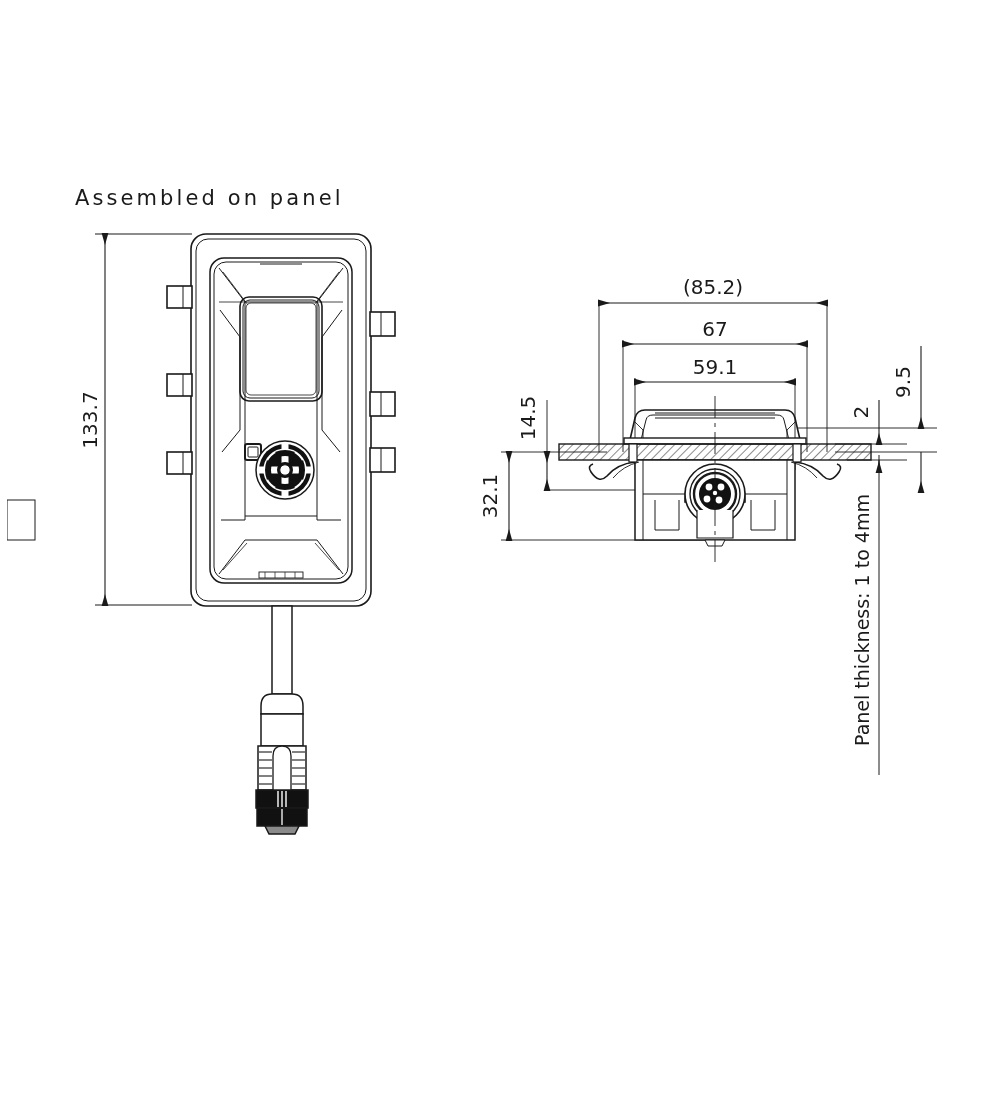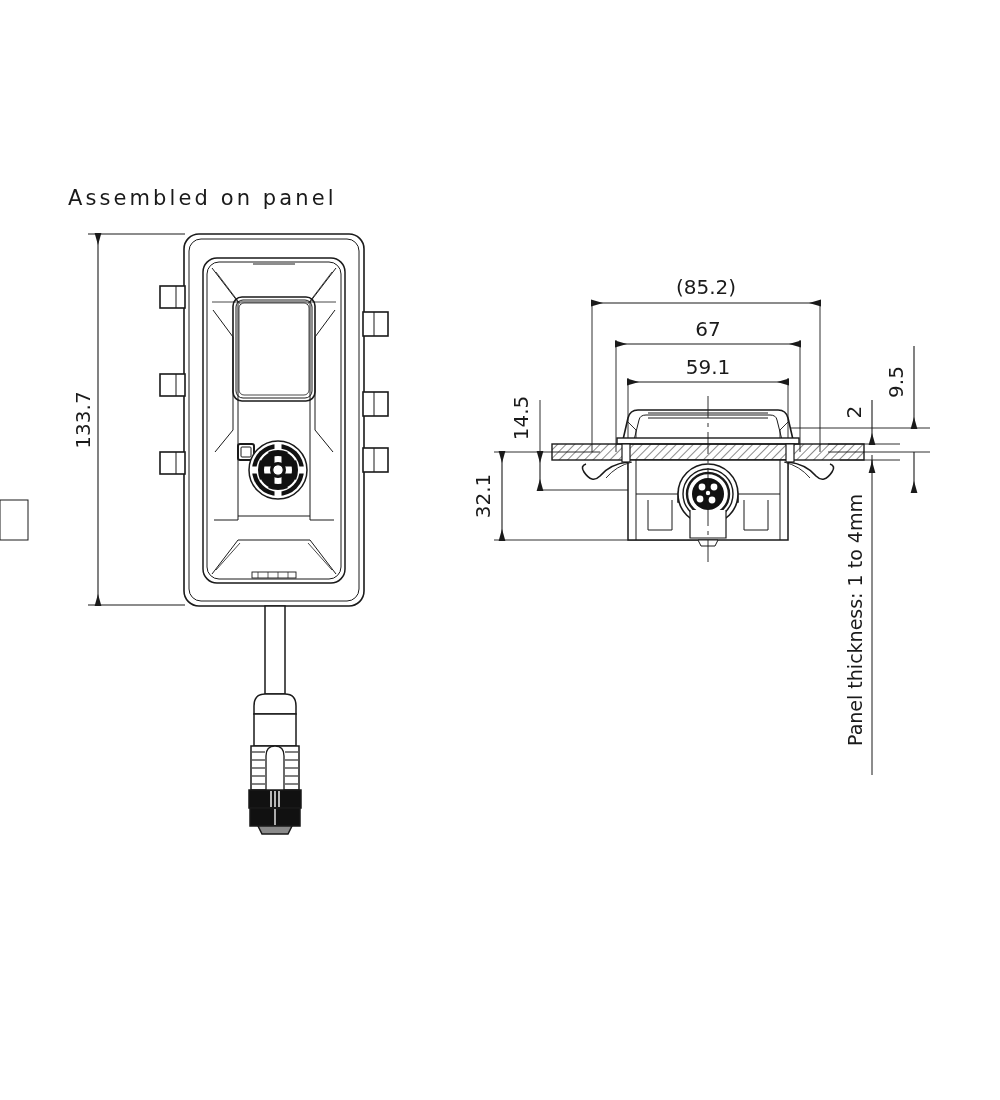--- a/index.html
+++ b/index.html
@@ -11,21 +11,21 @@
   body {
     width: 1000px;
     height: 1100px;
     position: relative;
     overflow: hidden;
     font-family: "DejaVu Sans", "Liberation Sans", sans-serif;
     color: #1a1a1a;
   }
   #drawing-root {
     position: absolute;
-    left: 0;
+    left: 7px;
     top: 0;
     width: 800px;
     height: 1100px;
   }
   svg#cad {
     display: block;
     width: 1000px;
     height: 1100px;
   }
   .ttl {

